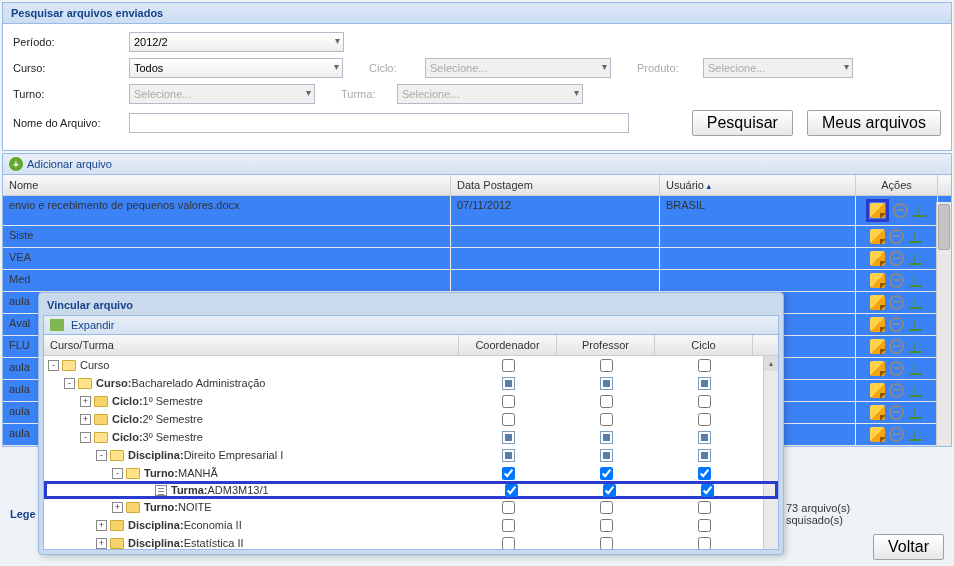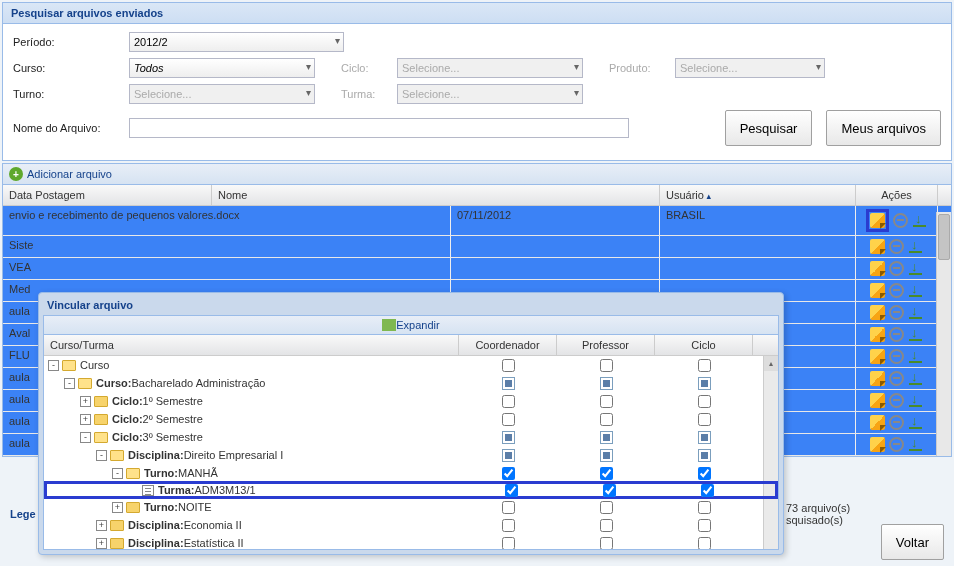--- a/index.html
+++ b/index.html
@@ -7,21 +7,21 @@
 .panel { border: 1px solid #99bbe8; margin: 2px; background: #fff; }
 .panel-header { background: linear-gradient(#dae7f6,#cddef3); border-bottom: 1px solid #99bbe8; padding: 4px 8px; font-weight: bold; color: #15428b; font-size: 11px; }
 .panel-body { padding: 8px 10px; }
 .form-row { display: flex; align-items: center; margin-bottom: 6px; gap: 6px; }
 .form-row label { width: 110px; color: #222; }
 .select, .text-input { border: 1px solid #b5b8c8; background: #fff; height: 20px; padding: 1px 4px; font-size: 11px; }
 .select { appearance: none; background-image: linear-gradient(#fff,#eee); padding-right: 18px; position: relative; }
 .select-wrap { position: relative; display: inline-block; }
 .select-wrap::after { content: "▾"; position: absolute; right: 4px; top: 3px; font-size: 10px; color: #666; pointer-events: none; }
 .disabled { background: #f0f0f0; color: #aaa; }
-.btn { border: 1px solid #a0a0a0; background: linear-gradient(#fff,#e8e8e8); padding: 0 14px; border-radius: 2px; cursor: pointer; font-size: 13px; height: 36px; }
+.btn { border: 1px solid #a0a0a0; background: linear-gradient(#fff,#e8e8e8); padding: 0 14px; border-radius: 2px; cursor: pointer; font-size: 16px; height: 26px; }
 .toolbar { background: linear-gradient(#e8eef7,#d6e3f2); border-bottom: 1px solid #99bbe8; padding: 3px 6px; display: flex; align-items: center; gap: 4px; color: #15428b; }
 .add-icon { width: 14px; height: 14px; border-radius: 50%; background: #5fa82c; display: inline-flex; align-items: center; justify-content: center; color: #fff; font-weight: bold; font-size: 10px; }
 .grid-header { display: flex; background: linear-gradient(#f9f9f9,#e3e4e6); border-bottom: 1px solid #ccc; }
 .grid-header .col { border-right: 1px solid #ccc; padding: 4px 6px; font-weight: normal; color: #333; }
 .grid-body { }
 .grid-row { display: flex; border-bottom: 1px solid #e8e8e8; background: #3b82f6; }
 .grid-row .col { padding: 3px 6px; border-right: 1px solid #eee; white-space: nowrap; overflow: hidden; }
 .col-nome { width: 448px; }
 .col-data { width: 209px; }
 .col-user { width: 196px; }
@@ -36,59 +36,59 @@
 .download::before { content: "↓"; color: #4a8b2a; font-weight: bold; position: absolute; left: 3px; top: -2px; font-size: 13px; }
 .download::after { content: ""; position: absolute; left: 1px; right: 1px; bottom: 1px; height: 2px; background: #4a8b2a; }
 .highlight-box { border: 3px solid #2a3cd0; }
 .scrollbar-v { position: absolute; right: 0; top: 0; bottom: 0; width: 15px; background: #e8e8e8; border-left: 1px solid #ccc; }
 .scrollbar-v .thumb { position: absolute; left: 1px; right: 1px; background: #c4c4c4; border: 1px solid #aaa; border-radius: 2px; }
 
 
 .modal { position: absolute; left: 38px; top: 292px; width: 746px; background: #cad9ec; border: 1px solid #99bbe8; border-radius: 4px; padding: 4px; box-shadow: 2px 2px 6px rgba(0,0,0,0.2); }
 .modal-title { color: #15428b; font-weight: bold; padding: 2px 4px 4px; font-size: 11px; }
 .modal-inner { background: #fff; border: 1px solid #99bbe8; }
-.modal-toolbar { background: linear-gradient(#e8eef7,#d6e3f2); padding: 3px 6px; border-bottom: 1px solid #99bbe8; display: flex; align-items: center; gap: 0; color: #15428b; justify-content: center; }
+.modal-toolbar { background: linear-gradient(#e8eef7,#d6e3f2); padding: 3px 6px; border-bottom: 1px solid #99bbe8; display: flex; align-items: center; gap: 7px; color: #15428b; }
 .expand-icon { width: 14px; height: 12px; background: #7fb850; display: inline-block; position: relative; }
 .tree-grid-header { display: flex; background: linear-gradient(#f9f9f9,#e3e4e6); border-bottom: 1px solid #ccc; }
 .tree-grid-header .tcol { border-right: 1px solid #ccc; padding: 4px 6px; text-align: center; }
 .tcol-name { width: 415px; text-align: left !important; }
 .tcol-c { width: 98px; }
 .tree-body { position: relative; height: 193px; overflow: hidden; }
 .tree-row { display: flex; align-items: center; height: 18px; }
 .tree-row .tcol-name { display: flex; align-items: center; padding-left: 4px; }
 .tree-row .tcol-c { display: flex; justify-content: center; align-items: center; }
 .tree-toggle { width: 11px; height: 11px; border: 1px solid #888; background: #fff; display: inline-flex; align-items: center; justify-content: center; font-size: 9px; line-height: 1; margin-right: 3px; cursor: pointer; color: #444; }
 .tree-spacer { display: inline-block; width: 16px; }
 .folder { width: 14px; height: 11px; background: #f7d36b; border: 1px solid #d4a92f; border-radius: 1px; display: inline-block; margin-right: 4px; position: relative; }
 .folder.open { background: #ffe28a; }
 .leaf-icon { width: 12px; height: 11px; background: #fff; border: 1px solid #888; display: inline-block; margin-right: 4px; position: relative; }
 .leaf-icon::before { content: ""; position: absolute; left: 2px; top: 2px; right: 2px; height: 1px; background: #888; box-shadow: 0 3px 0 #888, 0 6px 0 #888; }
 .cb { width: 13px; height: 13px; }
 .cb.partial { appearance: none; border: 1px solid #7b9ebd; background: #fff; position: relative; }
 .cb.partial::after { content: ""; position: absolute; left: 2px; top: 2px; right: 2px; bottom: 2px; background: #5b7ea8; }
 .row-highlight { border: 3px solid #2a3cd0; margin: -1px 0; position: relative; z-index: 2; }
-.row-highlight .tcol-name { padding-left: 1px; }
+.row-highlight .tcol-name { padding-left: 14px; }
 .status-text { position: absolute; left: 786px; top: 502px; font-size: 11px; color: #333; }
 .voltar-wrap { position: absolute; right: 10px; bottom: 6px; }
 .modal-scroll { position: absolute; right: 0; top: 0; bottom: 0; width: 15px; background: #eaeaea; border-left: 1px solid #ccc; }
 .modal-scroll .arrow { height: 15px; display: flex; align-items: center; justify-content: center; background: #ddd; font-size: 8px; color: #666; }
 </style>
 </head>
 <body>
 
 <div class="panel">
   <div class="panel-header">Pesquisar arquivos enviados</div>
   <div class="panel-body">
     <div class="form-row">
       <label>Período:</label>
       <div class="select-wrap"><input class="select" style="width: 215px;" value="2012/2"></div>
     </div>
     <div class="form-row">
       <label>Curso:</label>
-      <div class="select-wrap"><input class="select" style="width: 186px; font-style: italic;" value="Todos"></div>
+      <div class="select-wrap"><input class="select" style="width: 214px;" value="Todos"></div>
       <label style="width:50px;color:#aaa;margin-left:20px">Ciclo:</label>
       <div class="select-wrap"><input class="select disabled" style="width: 186px;" disabled="" value="Selecione..."></div>
       <label style="width:60px;color:#aaa;margin-left:20px">Produto:</label>
       <div class="select-wrap"><input class="select disabled" style="width: 150px;" disabled="" value="Selecione..."></div>
     </div>
     <div class="form-row">
       <label>Turno:</label>
       <div class="select-wrap"><input class="select disabled" style="width: 186px; color: rgb(170, 170, 170);" disabled="" value="Selecione..."></div>
       <label style="width:50px;color:#aaa;margin-left:20px">Turma:</label>
       <div class="select-wrap"><input class="select disabled" style="width: 186px;" disabled="" value="Selecione..."></div>
@@ -102,22 +102,22 @@
     </div>
   </div>
 </div>
 
 <div class="panel" style="position:relative">
   <div class="toolbar">
     <span class="add-icon">+</span>
     <span>Adicionar arquivo</span>
   </div>
   <div class="grid-header">
+    <div class="col col-nome">Nome</div>
     <div class="col col-data">Data Postagem</div>
-    <div class="col col-nome">Nome</div>
     <div class="col col-user sort-asc">Usuário</div>
     <div class="col col-acoes">Ações</div>
   </div>
   <div class="grid-body" id="grid-body">
       <div class="grid-row">
         <div class="col col-nome">envio e recebimento de pequenos valores.docx</div>
         <div class="col col-data">07/11/2012</div>
         <div class="col col-user">BRASIL</div>
         <div class="col col-acoes">
           <span class="highlight-box" style="display: inline-flex; padding: 1px;">

